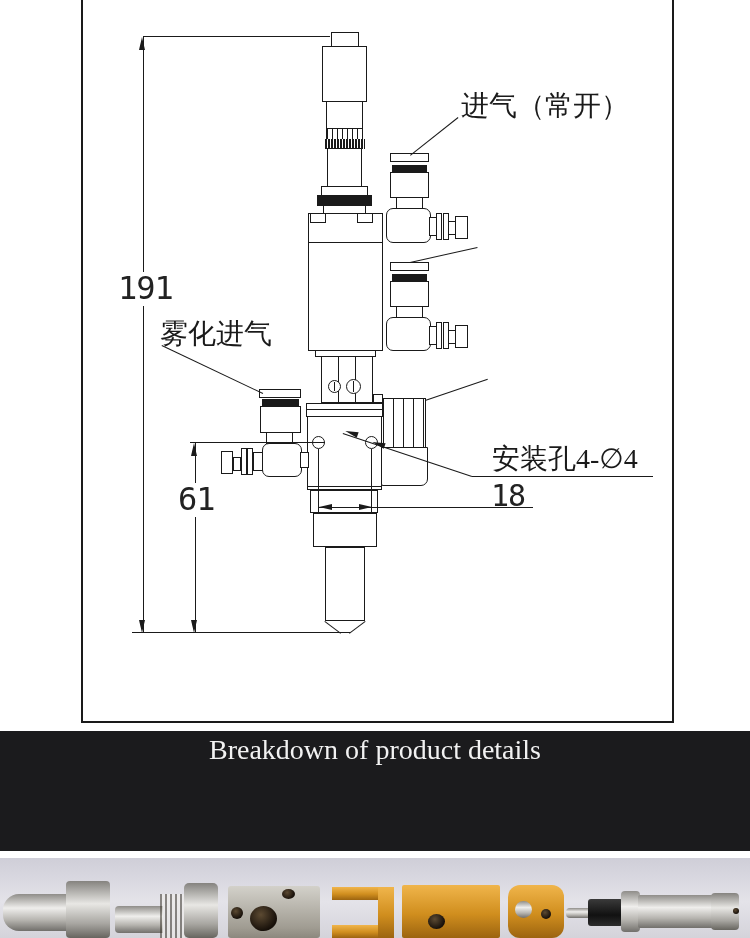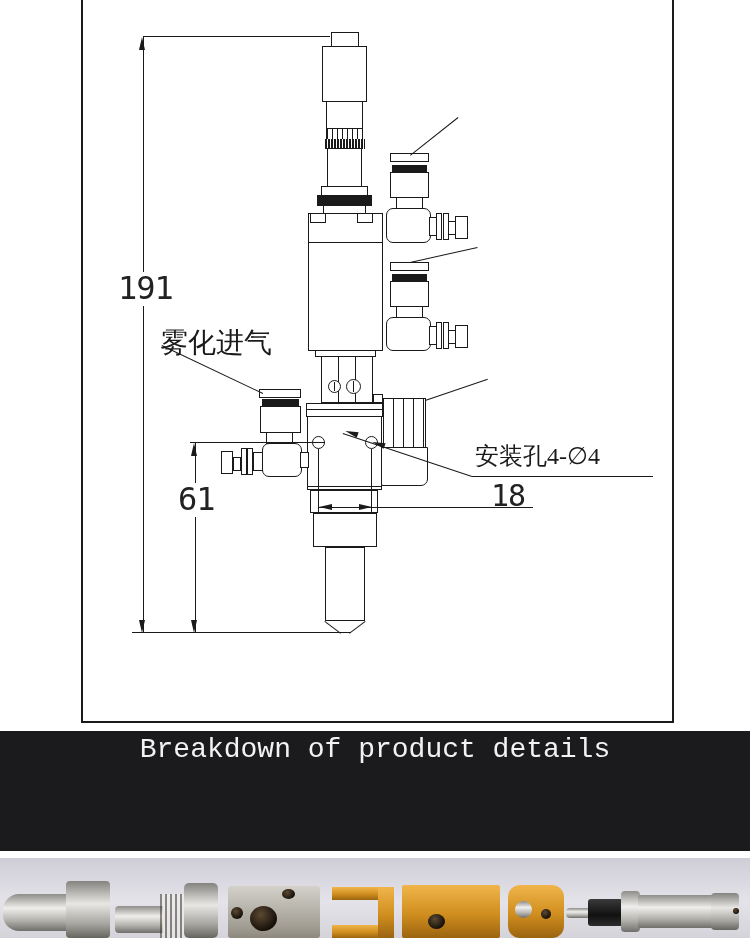--- a/index.html
+++ b/index.html
@@ -24,21 +24,21 @@
   .arr-diag{border-top:3.5px solid transparent;border-bottom:3.5px solid transparent;border-left:13px solid var(--line);transform:rotate(198deg);}
   
   .lbl{position:absolute;color:var(--line);font-family:"Liberation Serif","DejaVu Serif",serif;white-space:nowrap;line-height:1.05;}
   .cad{font-family:"DejaVu Sans Mono","Liberation Mono",monospace;font-weight:400;color:#222;letter-spacing:-1px;background:#fff;padding:0 2px;}
   .ticks{background:repeating-linear-gradient(90deg,var(--line) 0 1px,transparent 1px 5px);}
   .knurl{background:var(--line);background-image:repeating-linear-gradient(90deg,#fff 0 1px,transparent 1px 3px);}
   .ribs{background-image:repeating-linear-gradient(90deg,transparent 0 9px,var(--line) 9px 10px);}
   
   .banner{position:absolute;left:0;top:731px;width:750px;height:120px;background:var(--banner-bg);text-align:center;color:var(--banner-text);}
   .banner-title{font-size:44px;font-weight:300;letter-spacing:3px;margin-top:16px;font-family:"Liberation Sans",sans-serif;}
-  .banner-sub{font-size:28px;margin-top:3px;font-family:Liberation Mono, monospace;}
+  .banner-sub{font-size:28px;margin-top:3px;font-family:Liberation Serif, serif;}
   
   .photo{position:absolute;left:0;top:858px;width:750px;height:80px;background:linear-gradient(180deg,#cfced8,#e4e3e9 55%,#d4d3da);overflow:hidden;}
   .metal{background:linear-gradient(180deg,#8f8d89,#efeeec 38%,#b7b5b0 70%,#716f6b);}
   .metal-knurl{background:linear-gradient(180deg,#85837f,#e8e7e4 40%,#a7a5a0 75%,#67655f);background-blend-mode:multiply;}
   .goldpart{background:linear-gradient(180deg,#f0b54b,#d08e1e 55%,#9c6410);}
   .blackpart{background:linear-gradient(180deg,#3a3a3a,#111 60%,#2c2c2c);}
   .hole{position:absolute;border-radius:50%;background:radial-gradient(circle at 40% 35%,#5c4a32,#17100a 70%);}
 </style>
 </head>
 <body>
@@ -145,22 +145,23 @@
 
     <div class="ln rot" style="left:410px;top:155px;width:61px;transform:rotate(-38.4deg);"></div>
     <div class="ln rot" style="left:410px;top:262px;width:69px;transform:rotate(-12.6deg);"></div>
     <div class="ln rot" style="left:162px;top:345px;width:112px;transform:rotate(25.4deg);"></div>
     <div class="ln rot" style="left:425px;top:400px;width:66px;transform:rotate(-18.7deg);"></div>
     <div class="ln rot" style="left:343px;top:433px;width:136px;transform:rotate(18.4deg);"></div>
     <div class="arr arr-diag" style="left:345px;top:430px;"></div>
     <div class="arr arr-diag" style="left:372px;top:441px;"></div>
     <div class="ln" style="left:472px;top:476px;width:181px;height:1px;"></div>
 
-    <div class="lbl" style="left:160px;top:328px;font-size:28px;">雾化进气</div>
-    <div class="lbl" style="left:475px;top:444px;font-size:24px;">安装孔4-∅4</div>
+    <div class="lbl" style="left:461px;top:91px;font-size:28px;">进气（常开）</div>
+    <div class="lbl" style="left:160px;top:319px;font-size:28px;">雾化进气</div>
+    <div class="lbl" style="left:492px;top:444px;font-size:28px;">安装孔4-∅4</div>
   </div>
 
   <div class="banner">
     <div class="banner-sub">Breakdown of product details</div>
   </div>
 
   <div class="photo">
 
     <div class="abs metal" style="left:3px;top:36px;width:66px;height:37px;border-radius:16px 2px 2px 16px;"></div>
     <div class="abs metal-knurl" style="left:66px;top:23px;width:44px;height:57px;border-radius:4px;"></div>

